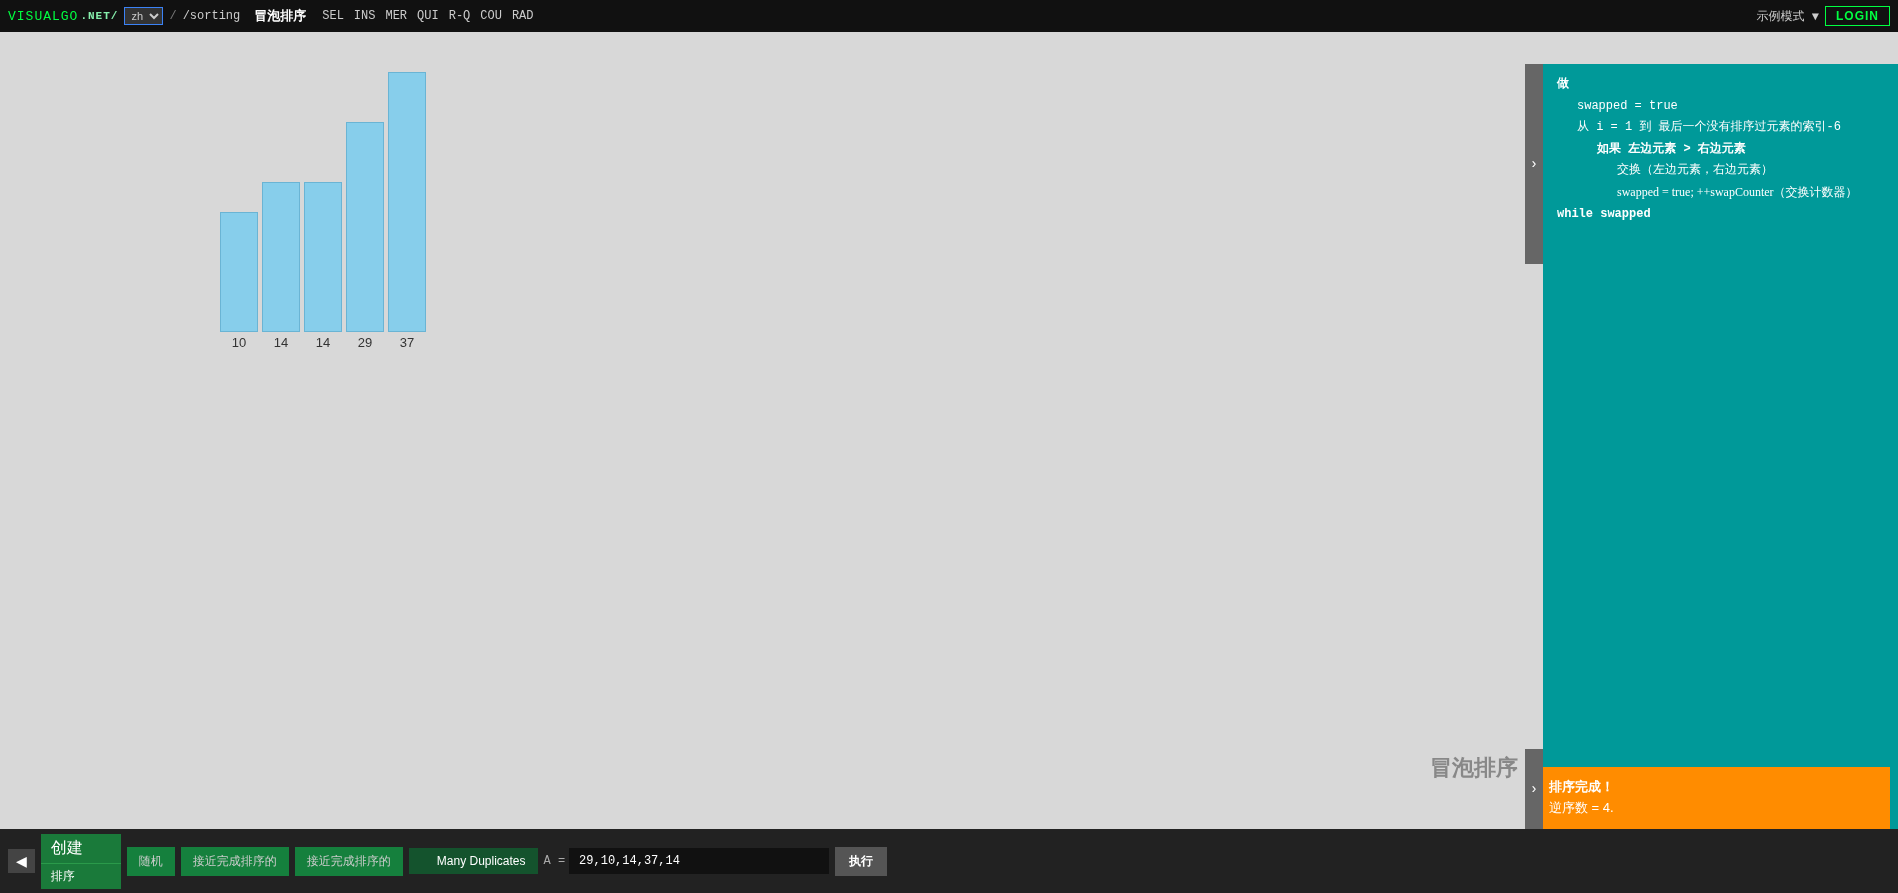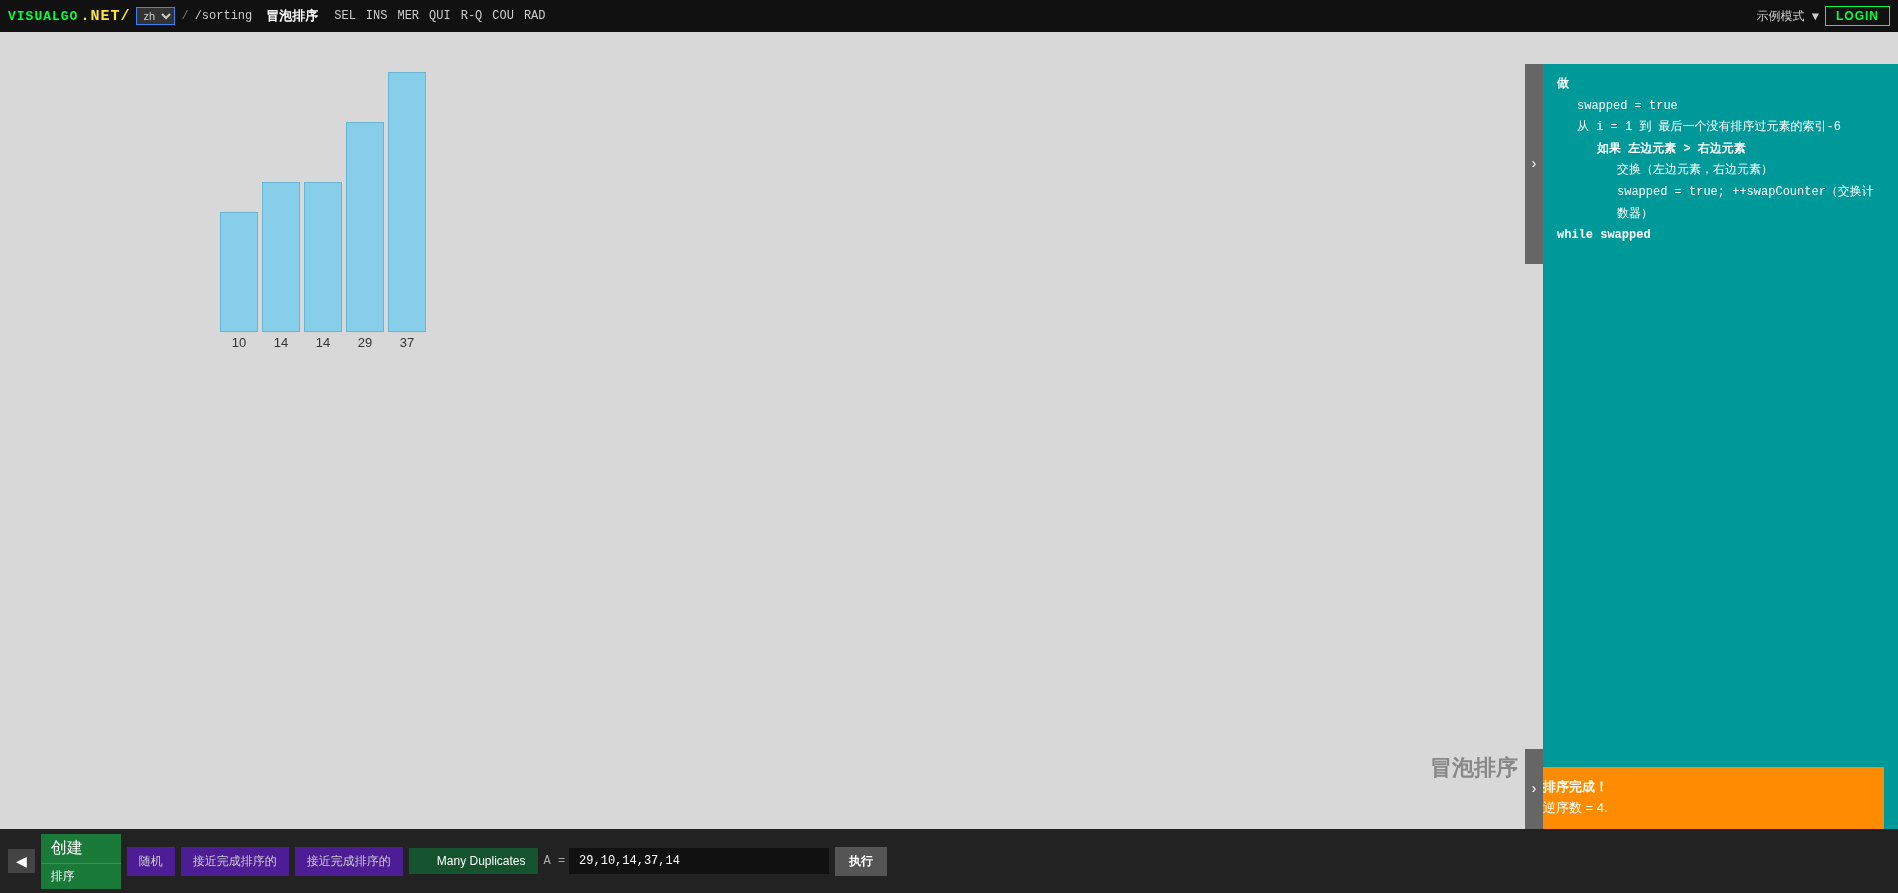--- a/index.html
+++ b/index.html
@@ -91,21 +91,21 @@
       right: 0;
       height: 64px;
       background: #222;
       display: flex;
       align-items: center;
       padding: 0 8px;
       gap: 6px;
       z-index: 10;
     }
     .toolbar-btn {
-      background: #4c1d95;
+      background: #15803d;
       color: #ccc;
       border: none;
       padding: 6px 12px;
       font-size: 12px;
       cursor: pointer;
       font-family: Arial, sans-serif;
       white-space: nowrap;
     }
     .toolbar-btn-many {
       background: #14532d;
@@ -161,21 +161,21 @@
     }
     .toolbar-create-bottom {
       color: #fff;
       font-size: 12px;
       padding: 4px 10px;
     }
 
     
     #panel-orange-wrapper {
       position: absolute;
-      right: 14px;
+      right: 8px;
       bottom: 64px;
       width: 355px;
       z-index: 5;
     }
     #panel-orange-inner {
       background: #ff8c00;
       padding: 10px 14px;
       color: #fff;
       font-size: 13px;
       font-family: Arial, sans-serif;
@@ -221,22 +221,22 @@
     .collapse-arrow-right-bottom {
       bottom: 64px;
       height: 80px;
     }
   </style>
 </head>
 <body>
 
 <div id="topnav">
   <span class="nav-logo">
-    <span style="color:#00ff41; font-size:13px; font-weight:bold;">VISUALGO</span>
-    <span style="color:#fde047; font-size:15px;">.NET/</span>
+    <span style="color:#00ff41; font-size:13px; font-weight:normal;">VISUALGO</span>
+    <span style="color:#86efac; font-size:11px;">.NET/</span>
   </span>
   <select class="nav-lang-select">
     <option value="zh">zh</option>
     <option value="en">en</option>
   </select>
   <span class="nav-slash">/</span>
   <span class="nav-sorting">/sorting</span>
   <span class="nav-title">冒泡排序</span>
   <div class="nav-links">
     <a class="nav-link">SEL</a>
@@ -279,21 +279,21 @@
 
   <div id="algo-title-label" style="position:absolute; bottom:110px; right:380px; color:#888; font-size:22px; font-weight:bold; font-family:Arial,sans-serif;">冒泡排序</div>
 
   <div id="panel-code-wrapper">
     <div id="panel-code-inner">
       <div style="font-weight:bold; padding-left:0px;">做</div>
       <div style="padding-left:20px;">swapped = true</div>
       <div style="padding-left:20px;">从 i = 1 到 最后一个没有排序过元素的索引-6</div>
       <div style="padding-left:40px;font-weight:bold;">如果 左边元素 &gt; 右边元素</div>
       <div style="padding-left:60px;">交换（左边元素，右边元素）</div>
-      <div style="padding-left:60px;">swapped = true; ++swapCounter（交换计数器）</div>
+      <div style="padding-left:60px;font-family:Liberation Serif, serif;">swapped = true; ++swapCounter（交换计数器）</div>
       <div style="padding-left:0px; font-weight:bold;">while swapped</div>
     </div>
   </div>
 
   <div id="panel-orange-wrapper">
     <div id="panel-orange-inner">
       <div style="font-weight:bold;">排序完成！</div>
       <div>逆序数 = 4.</div>
     </div>
   </div>

